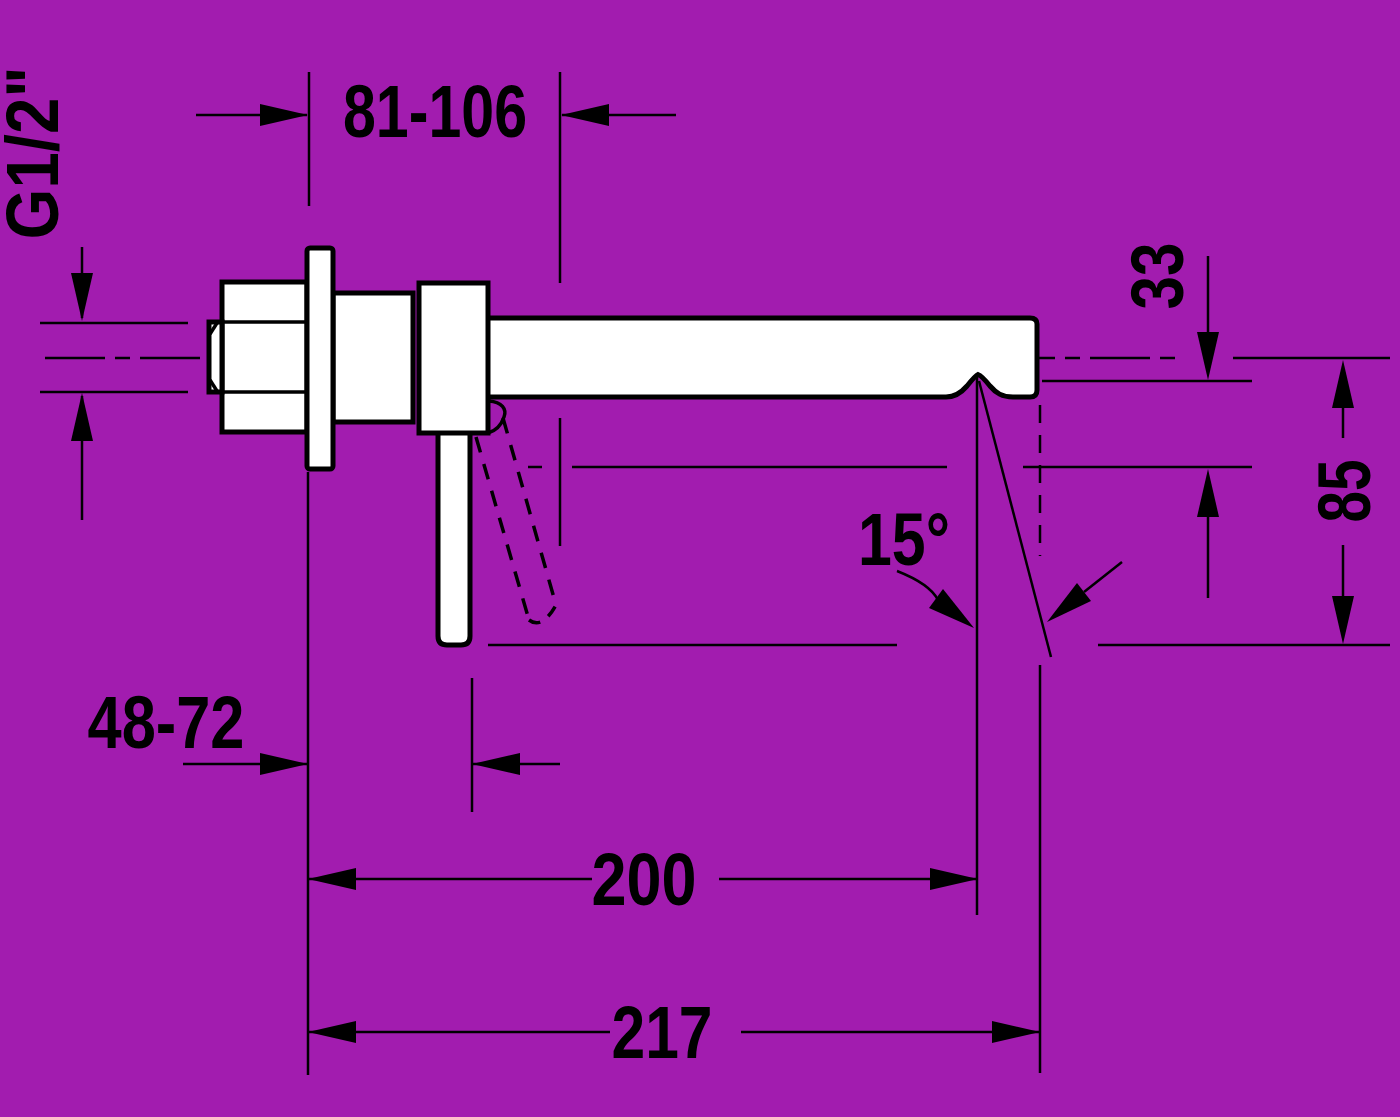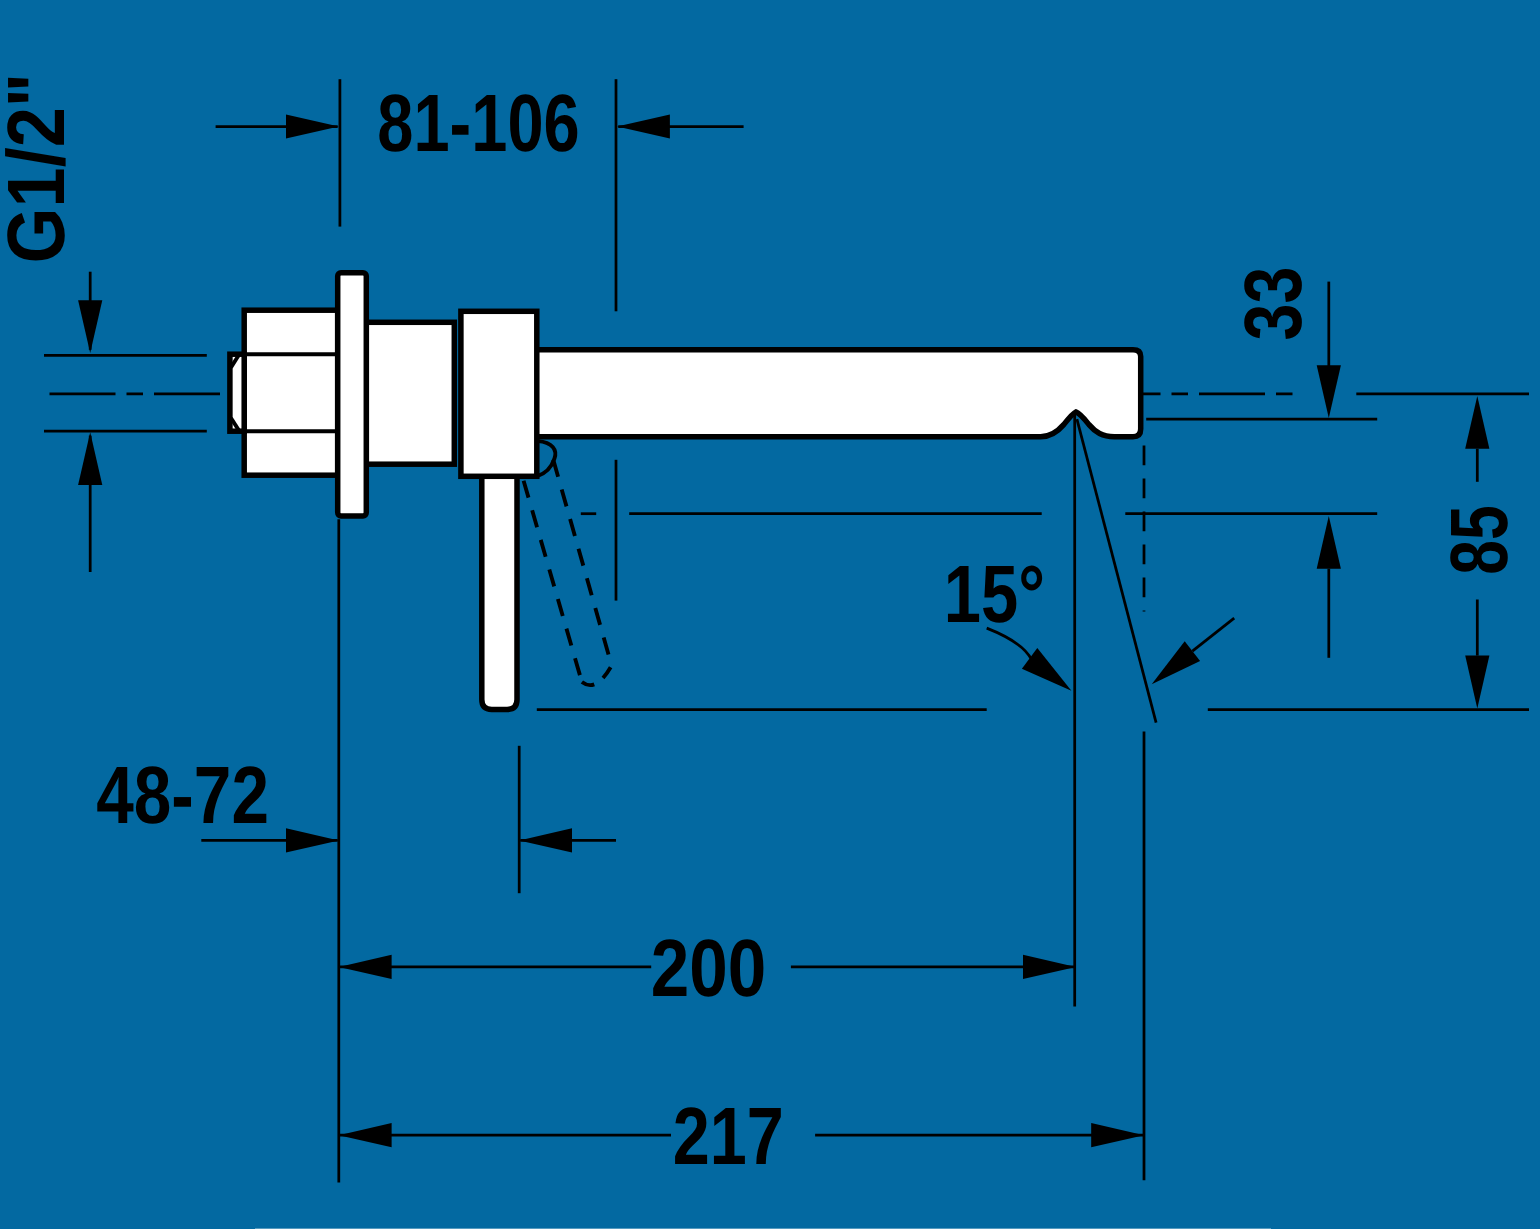--- a/index.html
+++ b/index.html
@@ -6,21 +6,21 @@
     margin: 0;
     padding: 0;
     background: #ffffff;
     width: 1400px;
     height: 1117px;
     overflow: hidden;
   }
   .drawing-wrap {
     width: 1400px;
     height: 1117px;
-    background: #0369a1;
+    background: #a21caf;
   }
   svg text {
     font-family: "Liberation Sans", sans-serif;
     font-weight: bold;
     font-size: 74px;
     fill: #000000;
   }
   .thickf { stroke: #000; stroke-width: 5; fill: #fff; }
   .mid { stroke: #000; stroke-width: 3.5; fill: none; }
   .thin { stroke: #000; stroke-width: 2.5; fill: none; }

